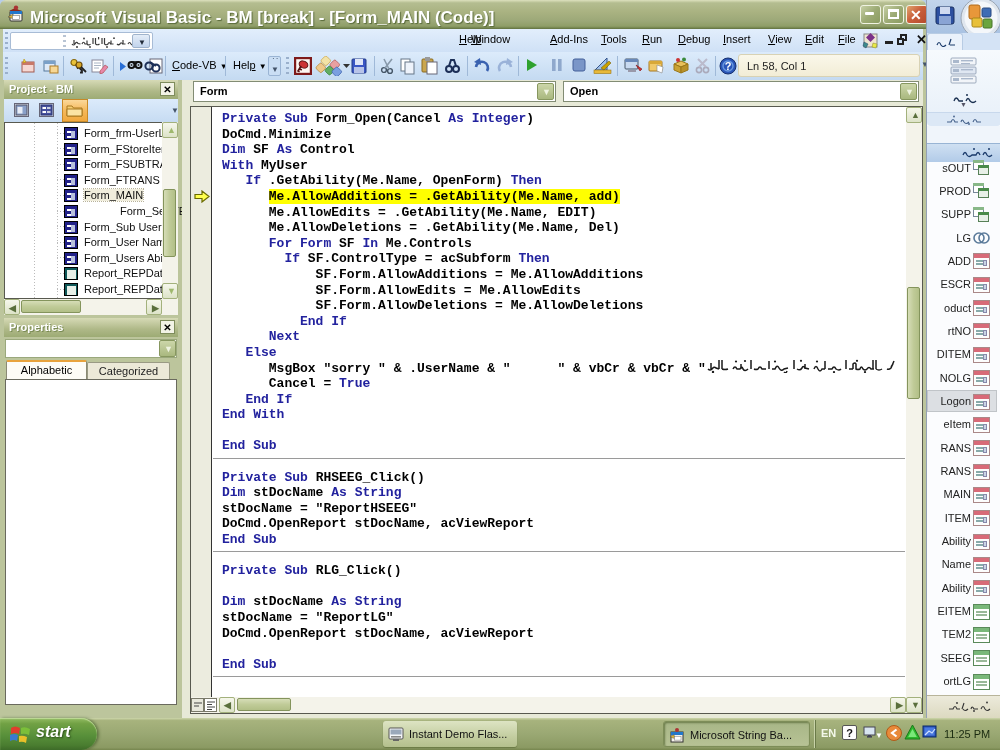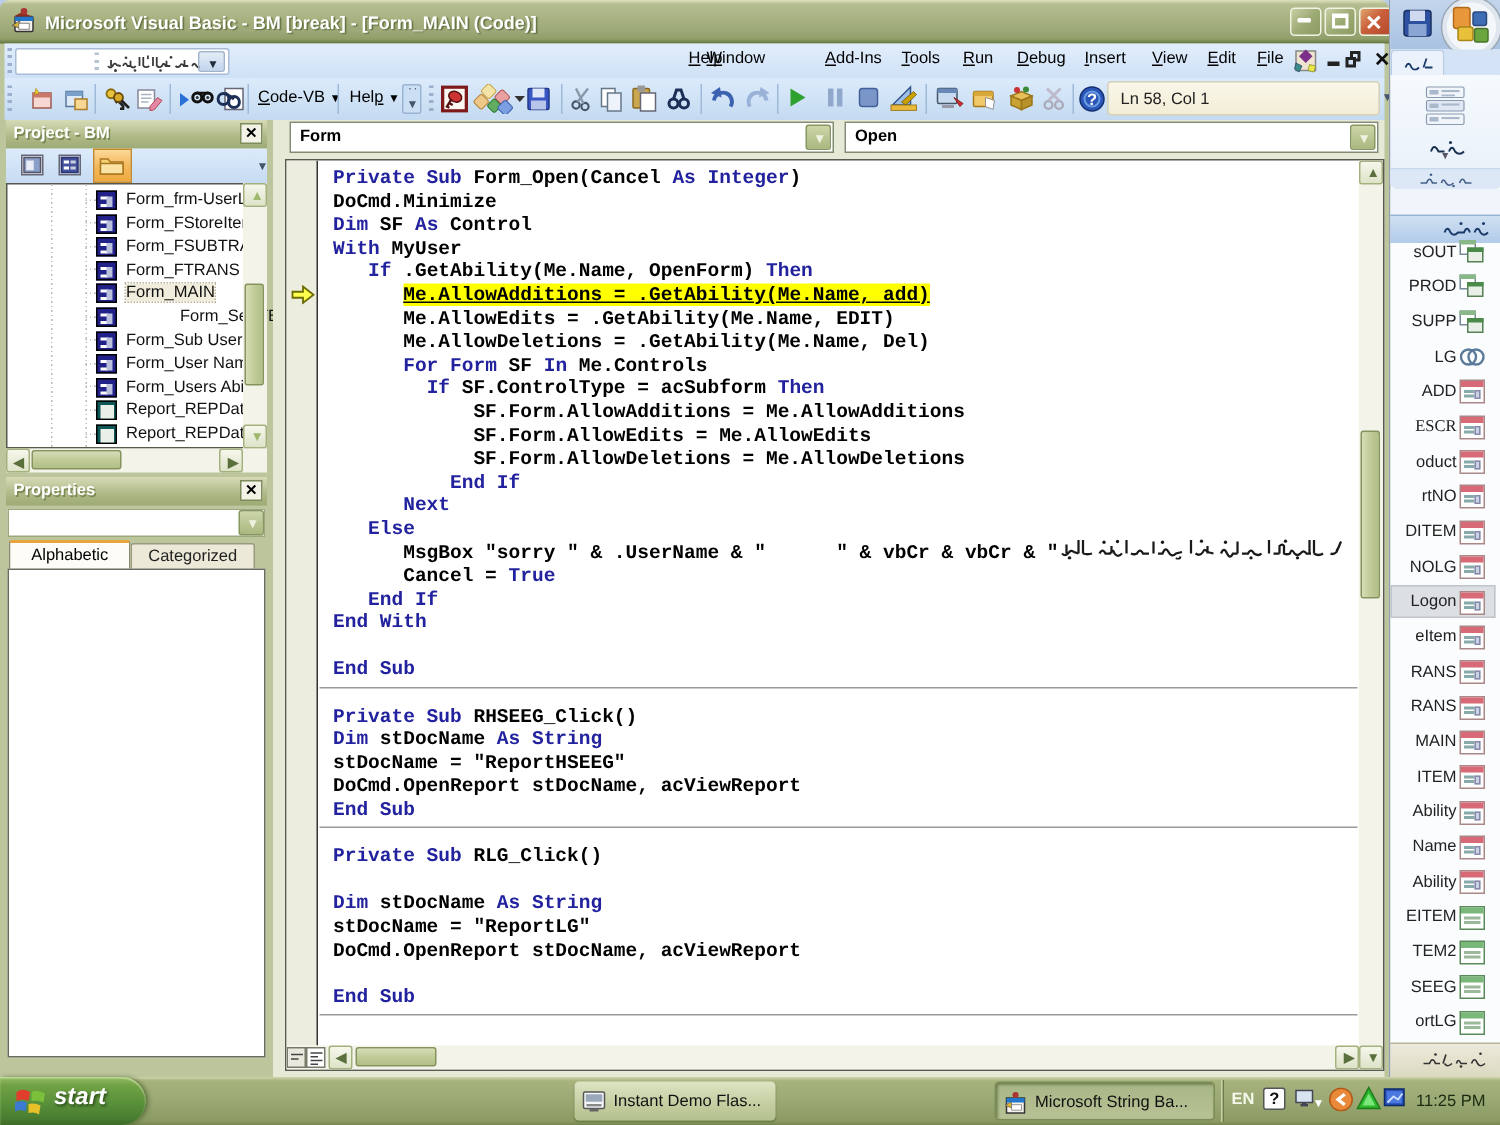--- a/index.html
+++ b/index.html
@@ -3,21 +3,21 @@
 <style>
 * { margin:0; padding:0; box-sizing:border-box; }
 html,body { width:1000px; height:750px; overflow:hidden; }
 body { font-family:"Liberation Sans", sans-serif; position:relative; background:#b7cde9; }
 .abs { position:absolute; }
 
 
 #vbwin { left:0; top:0; width:926px; height:718px; background:#bcc59c; border-radius:7px 7px 0 0; }
 #titlebar { left:0; top:0; width:926px; height:29px; border-radius:6px 6px 0 0;
   background:linear-gradient(180deg,#dde1be 0%,#b4bd90 10%,#a9b281 42%,#9ca878 72%,#8f9e68 90%,#70814b 97%,#5f7040 100%); }
-#titlebar .ttext { left:30px; top:8px; color:#fff; font-weight:bold; font-size:12px; letter-spacing:0px; text-shadow:1px 1px 1px #5a6b3a; white-space:nowrap; }
+#titlebar .ttext { left:30px; top:8px; color:#fff; font-weight:bold; font-size:17px; letter-spacing:0px; text-shadow:1px 1px 1px #5a6b3a; white-space:nowrap; }
 .capbtn { top:5px; width:21px; height:19px; border-radius:3px; border:1px solid #f0f3e2; }
 .capbtn.min,.capbtn.max { background:linear-gradient(135deg,#c6cfa4 0%,#9dab75 50%,#8b9c62 100%); }
 .capbtn.close { background:linear-gradient(135deg,#e0a66e 0%,#ca5f3c 45%,#b44a2c 100%); }
 .capbtn span { position:absolute; color:#fff; }
 
 
 #menurow { left:3px; top:29px; width:920px; height:23px; background:linear-gradient(180deg,#e2eefc,#cfe1f6); }
 #toolrow { left:3px; top:52px; width:920px; height:28px; background:linear-gradient(180deg,#dcebfb,#c4daf1); }
 #toolrow .cream { left:735px; top:2px; width:182px; height:23px; border-radius:3px; background:linear-gradient(180deg,#faf7ea,#f2edd6); border:1px solid #d8d2b4; }
 .menus { top:4px; font-size:11px; color:#000; }
@@ -51,21 +51,21 @@
 
 
 #codewrap { left:182px; top:80px; width:741px; height:638px; background:#e7e9d7; }
 .combo { position:absolute; top:1px; height:21px; background:#fff; border:1px solid #828c74; font-size:11px; font-weight:bold; }
 .combo .ctext { position:absolute; left:6px; top:3px; }
 .combodrop { position:absolute; right:1px; top:1px; width:17px; height:17px; background:linear-gradient(180deg,#ccd6a9,#a9b87f); border:1px solid #87975f; border-radius:2px; }
 #editor { left:8px; top:26px; width:733px; height:608px; background:#fff; border:1px solid #58594f; overflow:hidden; }
 #margin { left:0; top:0; width:21px; height:590px; background:#ececdf; border-right:1px solid #333; }
 #code { position:absolute; left:31px; top:4px; font-family:"Liberation Mono", monospace; font-size:13px; line-height:15.6px; font-weight:bold; color:#000; white-space:pre; }
 #code .k { color:#22229e; }
-#code .hl { background:#ffff00;text-decoration:underline; }
+#code .hl { background:#ffff00; }
 .psep { position:absolute; left:22px; width:692px; height:1px; background:#9a9a9a; }
 #evtrack { left:715px; top:0; width:16px; height:606px; background:#f4f3ea; }
 #ehrow { left:0; top:590px; width:715px; height:16px; background:#f4f3ea; }
 .modebtn { position:absolute; top:1px; width:13px; height:14px; background:#e8e8dc; border:1px solid #7a7a6a; }
 .modebtn svg { position:absolute; left:1px; top:2px; }
 
 
 #accwin { left:926px; top:0; width:74px; height:718px; background:#fbfcfd; border-left:1px solid #93a0b4; }
 
 
@@ -635,21 +635,21 @@
     <svg class="nic" style="top:68px;" width="17" height="16">
         <circle cx="6" cy="8" r="5" fill="none" stroke="#5a7a9a" stroke-width="1.6"></circle>
         <circle cx="11" cy="8" r="5" fill="none" stroke="#5a7a9a" stroke-width="1.6"></circle>
       </svg>
     <div class="nav" style="top:93px;">ADD</div>
     <div class="nic nicf" style="top:91px;">
         <i></i>
         <b></b>
         <u></u>
       </div>
-    <div class="nav" style="top:116px;font-family:Liberation Serif, serif;">ESCR</div>
+    <div class="nav" style="top:116px;">ESCR</div>
     <div class="nic nicf" style="top:115px;">
         <i></i>
         <b></b>
         <u></u>
       </div>
     <div class="nav" style="top:140px;">oduct</div>
     <div class="nic nicf" style="top:138px;">
         <i></i>
         <b></b>
         <u></u>

